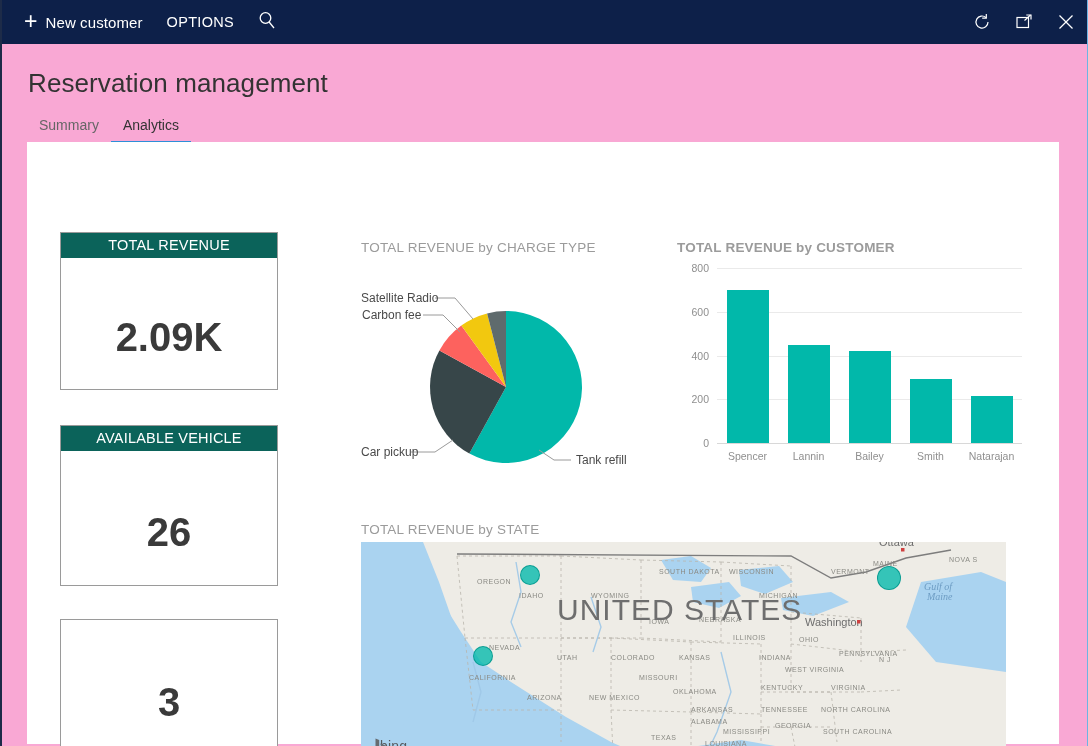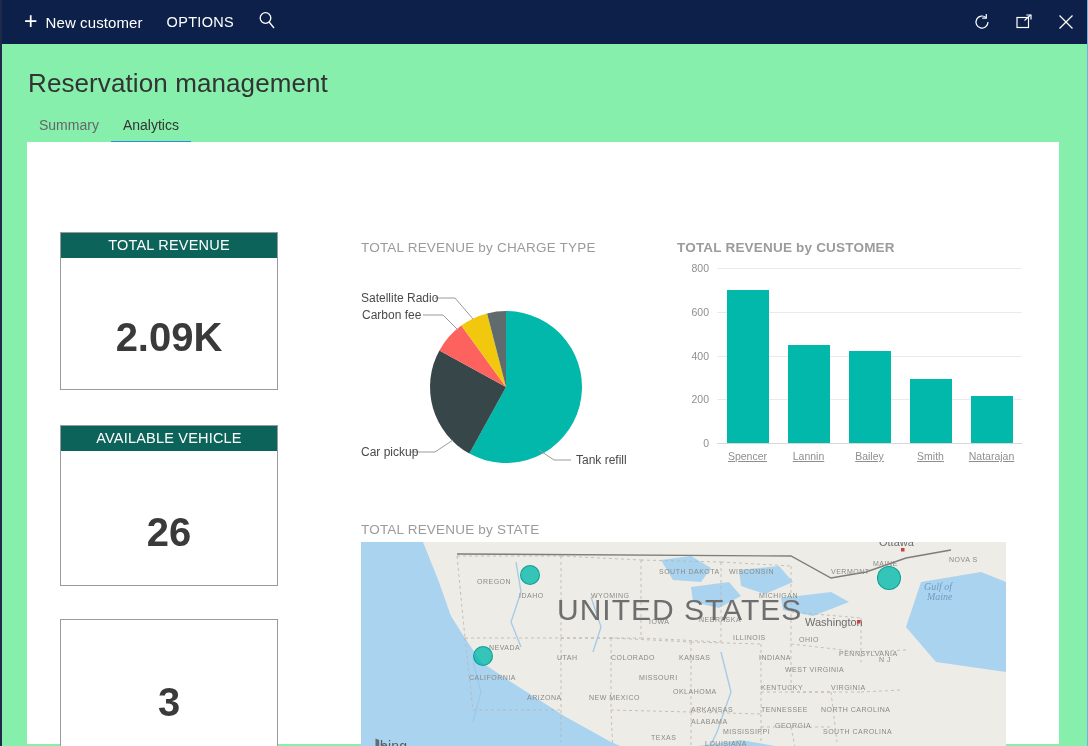--- a/index.html
+++ b/index.html
@@ -65,21 +65,21 @@
     width: 42px; height: 44px;
     display: flex; align-items: center; justify-content: center;
     cursor: default;
   }
   .win-btn svg { display: block; }
 
   
   .page-body {
     flex: 1 1 auto;
     position: relative;
-    background: #86efac;
+    background: #f9a8d4;
     overflow: hidden;
   }
   .page-title {
     position: absolute;
     left: 26px;
     top: 24px;
     font-size: 26px;
     font-weight: 400;
     color: #333333;
     letter-spacing: .1px;
@@ -206,21 +206,20 @@
     left: 40px; top: 192px;
     width: 305px;
     display: flex;
     justify-content: space-around;
   }
   .xlabel {
     width: 61px;
     text-align: center;
     font-size: 10.5px;
     color: #8f8f8f;
-    text-decoration: underline;
   }
 
   
   .map-wrap {
     position: absolute;
     left: 334px; top: 400px;
     width: 645px; height: 222px;
     overflow: hidden;
     background: #aad3f0;
   }

